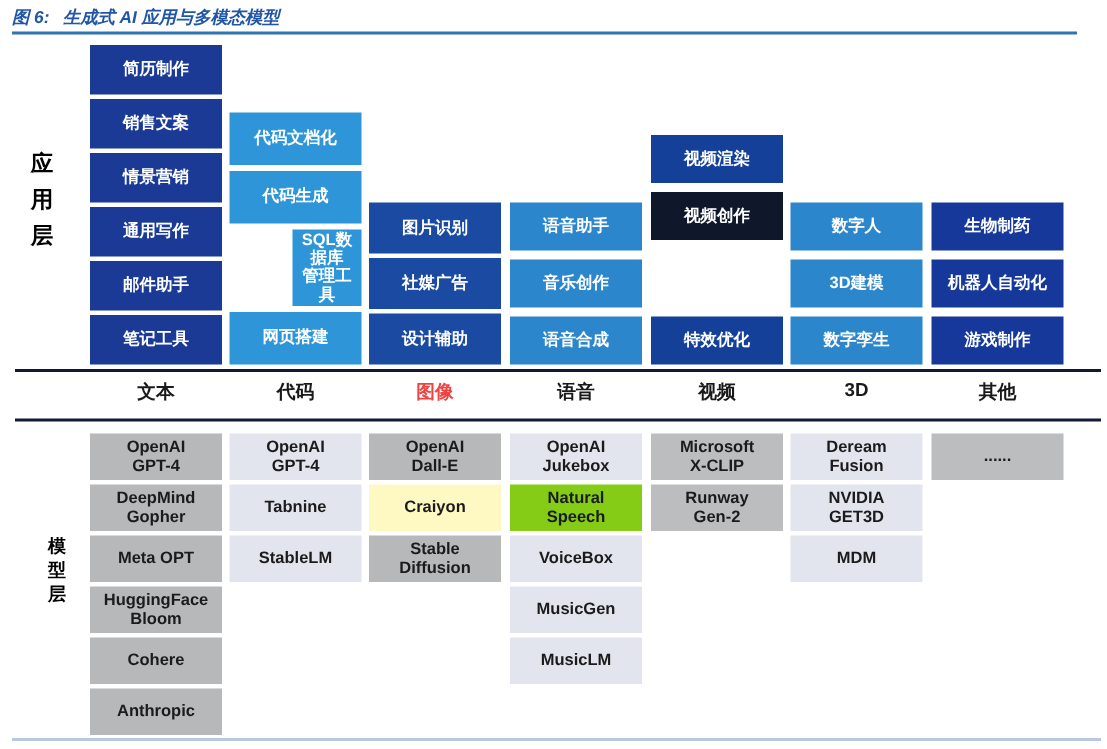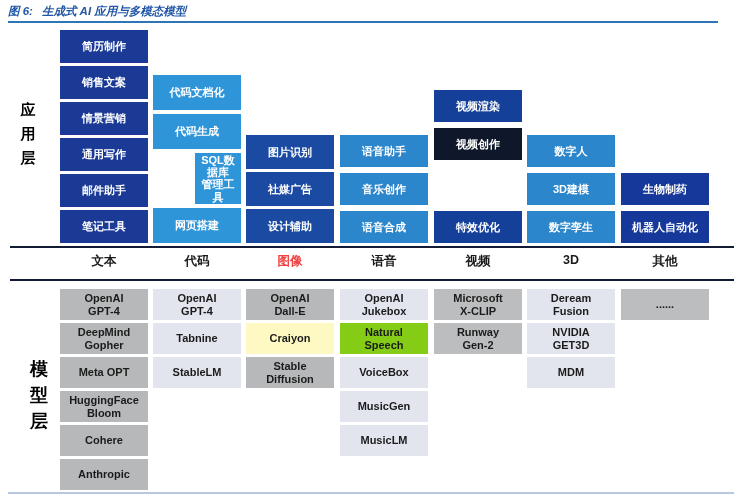--- a/index.html
+++ b/index.html
@@ -7,21 +7,21 @@
     font-family:"Liberation Sans",sans-serif;}
   #title{position:absolute;left:8px;top:4px;font-size:11.5px;font-weight:700;white-space:nowrap;}
   #title .ttext{margin-left:9px;}
   .rule{position:absolute;height:2px;}
   #title-rule{left:8px;top:21px;width:710px;}
   #sep-top{left:10px;top:246px;width:724px;}
   #sep-mid{left:10px;top:279px;width:724px;}
   #bottom-rule{left:8px;top:492px;width:726px;}
   .layer-label{position:absolute;font-weight:700;word-break:break-all;text-align:center;color:#000;}
   #app-label{left:19px;top:98px;width:18px;font-size:15px;line-height:24px;}
-  #model-label{left:30px;top:356px;width:16px;font-size:18px;line-height:26px;}
+  #model-label{left:30px;top:356px;width:16px;font-size:12px;line-height:16px;}
   .cols-wrap{position:absolute;inset:0;}
   .col{position:absolute;width:88px;display:flex;flex-direction:column;}
   .top-col{bottom:256px;gap:4px;}
   .bot-col{top:289px;gap:3px;}
   .box{display:flex;align-items:center;justify-content:center;text-align:center;
     font-weight:700;font-size:11px;line-height:1.12;white-space:pre-line;
     padding:1px 2px;box-sizing:border-box;}
   .top-col .box{color:#ffffff;min-height:32px;}
   .bot-col .box{color:#1b1b1b;height:31px;}
   .top-col:nth-child(1){gap:3px;font-family:Liberation Serif, serif;}
@@ -84,20 +84,21 @@
         <div class="box" style="background: rgb(21, 64, 154); margin-top: 45px;">特效优化</div>
       </div>
       <div class="col top-col">
         <div class="box" style="background: rgb(43, 134, 203);">数字人</div>
         <div class="box" style="background: rgb(43, 134, 203);">3D建模</div>
         <div class="box" style="background: rgb(43, 134, 203);">数字孪生</div>
       </div>
       <div class="col top-col">
         <div class="box" style="background: rgb(22, 56, 154);">生物制药</div>
         <div class="box" style="background: rgb(22, 56, 154);">机器人自动化</div>
+        <div class="box" style="background: rgb(22, 56, 154);">游戏制作</div>
       </div>
     </div>
 
   <div id="sep-top" class="rule" style="background: rgb(19, 26, 51);"></div>
   <div id="headers" class="cols-wrap">
       <div class="hdr" style="color: rgb(26, 26, 26);">文本</div>
       <div class="hdr" style="color: rgb(26, 26, 26);">代码</div>
       <div class="hdr" style="color: #ef4444;">图像</div>
       <div class="hdr" style="color: rgb(26, 26, 26);">语音</div>
       <div class="hdr" style="color: rgb(26, 26, 26);">视频</div>

